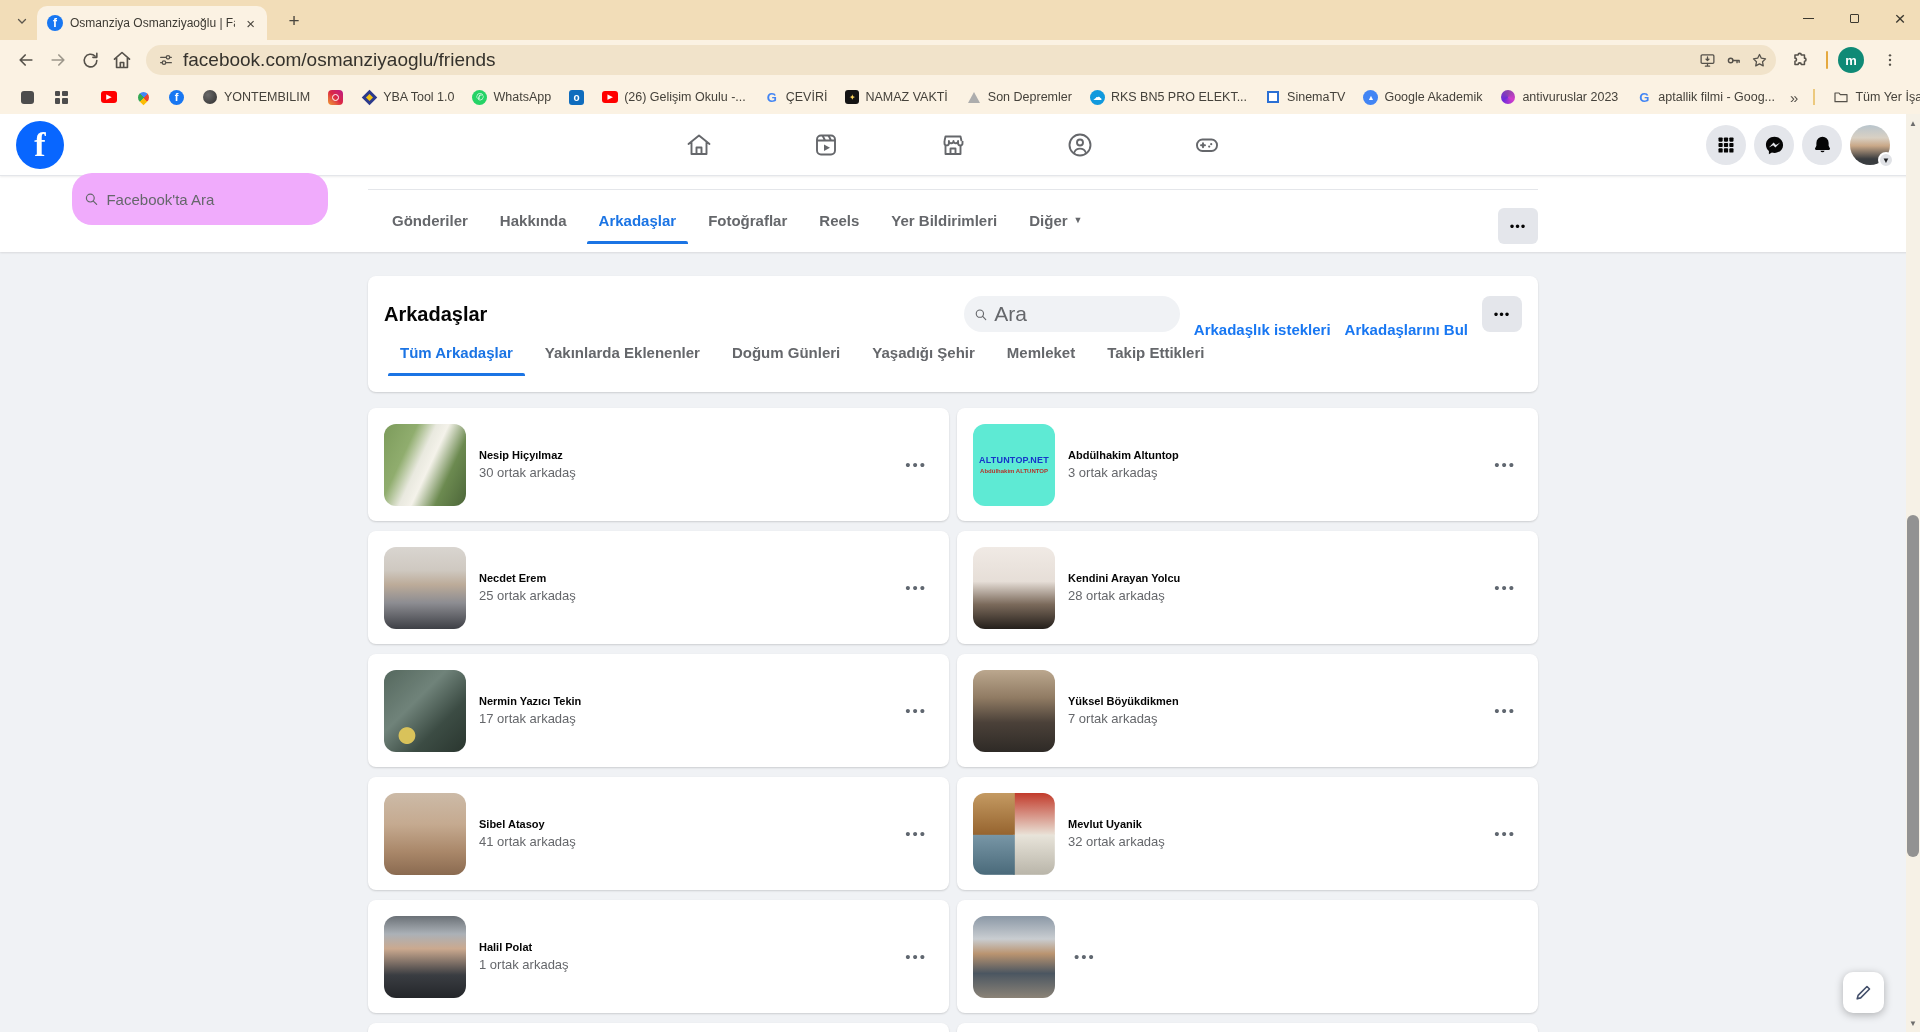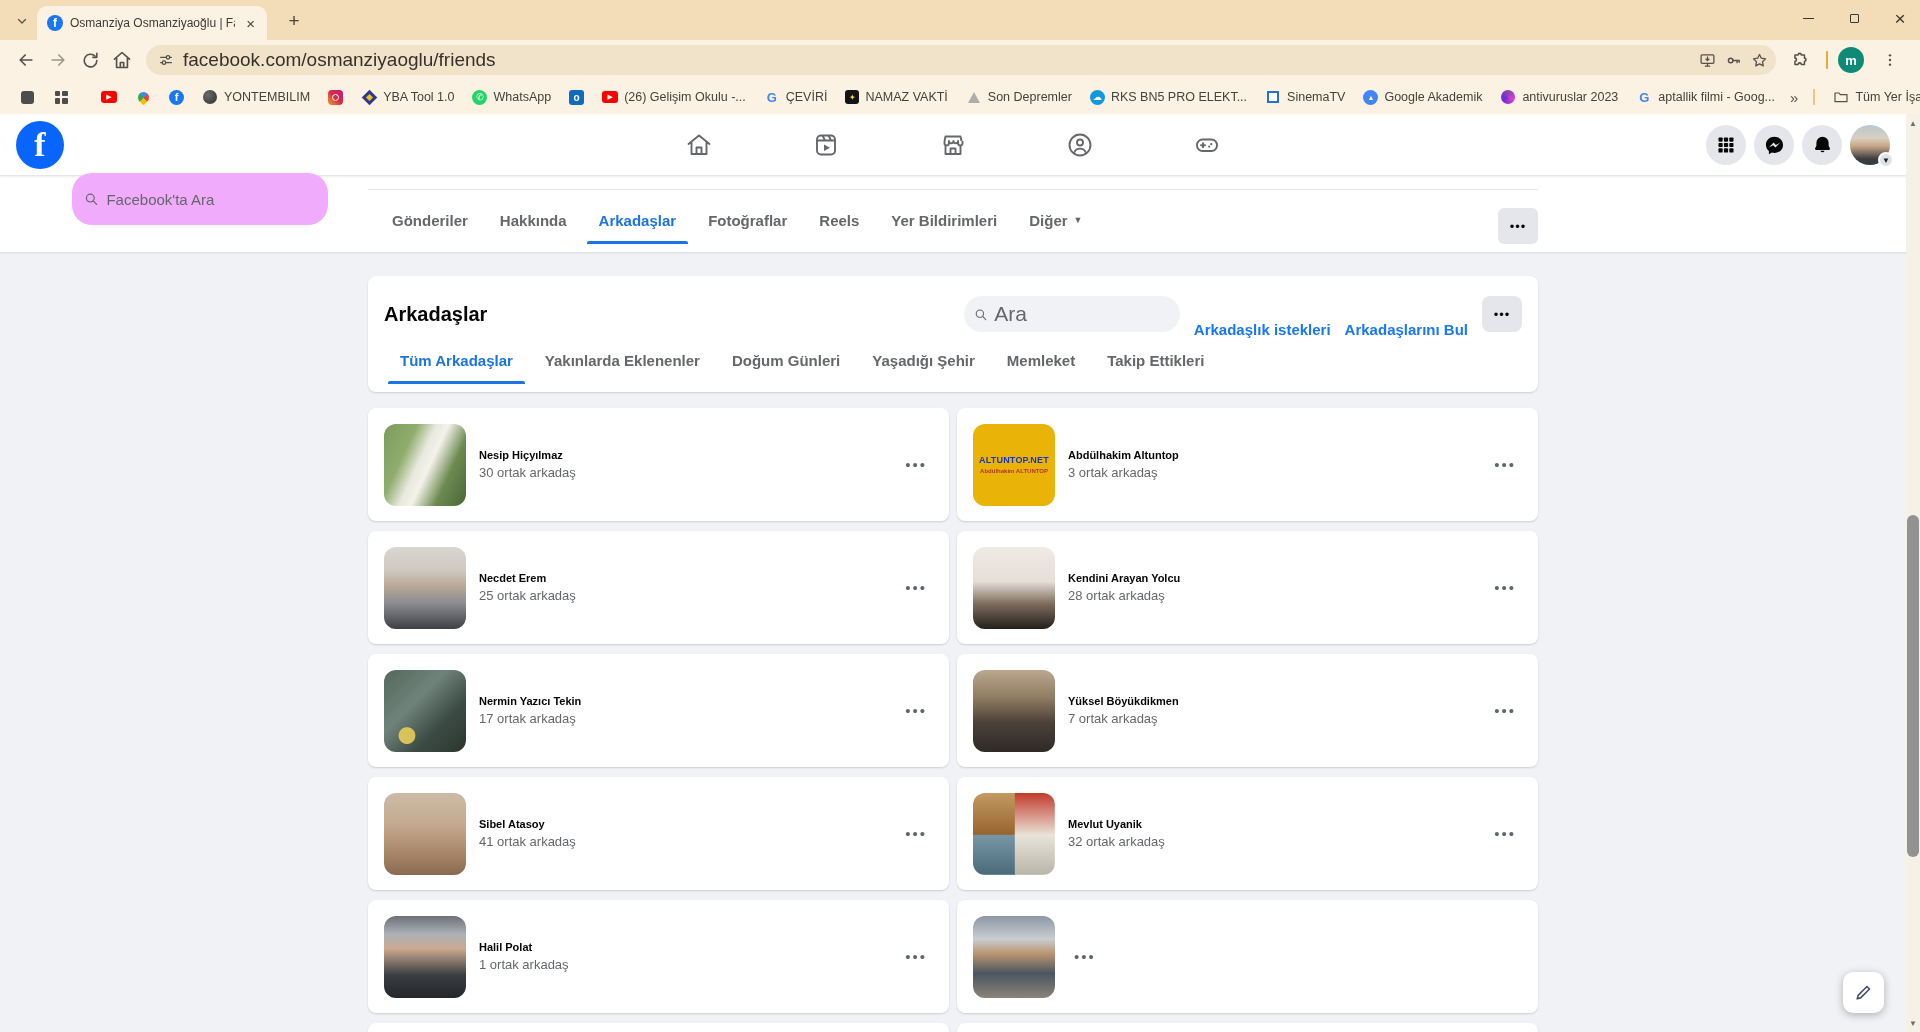--- a/index.html
+++ b/index.html
@@ -131,33 +131,33 @@
   .fc-title { font-size:20px; font-weight:bold; color:#050505; }
   .fc-right { margin-left:auto; display:flex; align-items:center; gap:14px; }
   .mini-search { width:216px; height:36px; border-radius:18px; background:#f0f2f5; display:flex;
     align-items:center; padding:0 10px; gap:7px; color:#65676b; }
   .mini-search input { border:none; outline:none; background:transparent; width:100%; font-size:21px;
     font-family:inherit; color:#050505; }
   .mini-search input::placeholder { color:#65676b; }
   .blue-link { color:#1877f2; font-size:15px; font-weight:bold;margin-top:31px; }
   .fc-more { width:40px; height:36px; border-radius:8px; background:#e4e6eb; color:#050505;
     font-size:13px; letter-spacing:1px; }
-  .ftabs { position:absolute; left:16px; bottom:8px; display:flex; height:48px; }
+  .ftabs { position:absolute; left:16px; bottom:16px; display:flex; height:48px; }
 
   .grid { margin-top:16px; display:grid; grid-template-columns:1fr 1fr; gap:10px 8px; }
   .fcard { height:113px; background:#fff; border-radius:8px; box-shadow:0 1px 2px rgba(0,0,0,.15);
     display:flex; align-items:center; padding:0 16px; gap:13px; }
   .avatar { width:82px; height:82px; border-radius:12px; flex:none; overflow:hidden; }
   .ftxt { flex:1; min-width:0; }
   .fname { font-size:11px; font-weight:bold; color:#050505; }
   .fmut { font-size:13px; color:#65676b; margin-top:4px; }
   .dots { color:#606770; font-size:15px; letter-spacing:2px; padding:10px 6px; border-radius:50%; flex:none; }
 
   .av-0 { background:linear-gradient(115deg,#7c9b5b 0%,#90ad6e 28%,#e9e9df 44%,#f4f2ea 54%,#6c8a50 74%,#4c6639 100%); }
-  .av-1 { background:#eab308; display:flex; flex-direction:column; align-items:center; justify-content:center; gap:3px; }
+  .av-1 { background:#5eead4; display:flex; flex-direction:column; align-items:center; justify-content:center; gap:3px; }
   .av-1 .l1 { font-size:9px; font-weight:bold; color:#1636c9; letter-spacing:.2px; }
   .av-1 .l2 { font-size:6px; font-weight:bold; color:#b5342a; }
   .av-2 { background:linear-gradient(180deg,#d9d5d0 0%,#cfc9c1 28%,#bcab99 46%,#8d8d92 68%,#3e4046 100%); }
   .av-3 { background:linear-gradient(180deg,#f0eae5 0%,#e6ded7 42%,#7b6a5b 70%,#241f1b 100%); }
   .av-4 { background:radial-gradient(circle at 28% 80%, #d9c25a 0 9%, transparent 10%),
     linear-gradient(135deg,#55685e 0%,#70837a 38%,#3c4c44 68%,#2a362f 100%); }
   .av-5 { background:linear-gradient(180deg,#bba78e 0%,#907b63 34%,#4b4139 64%,#2e2a26 100%); }
   .av-6 { background:linear-gradient(180deg,#ccbaa7 0%,#c5aa90 38%,#a98769 72%,#8a6a50 100%); }
   .av-7 { background-image:linear-gradient(#c49a62,#96642f), linear-gradient(#c23b2b,#e9e1d6),
     linear-gradient(#7a98a8,#4a6a7a), linear-gradient(#eae6dc,#b9b5a9);

